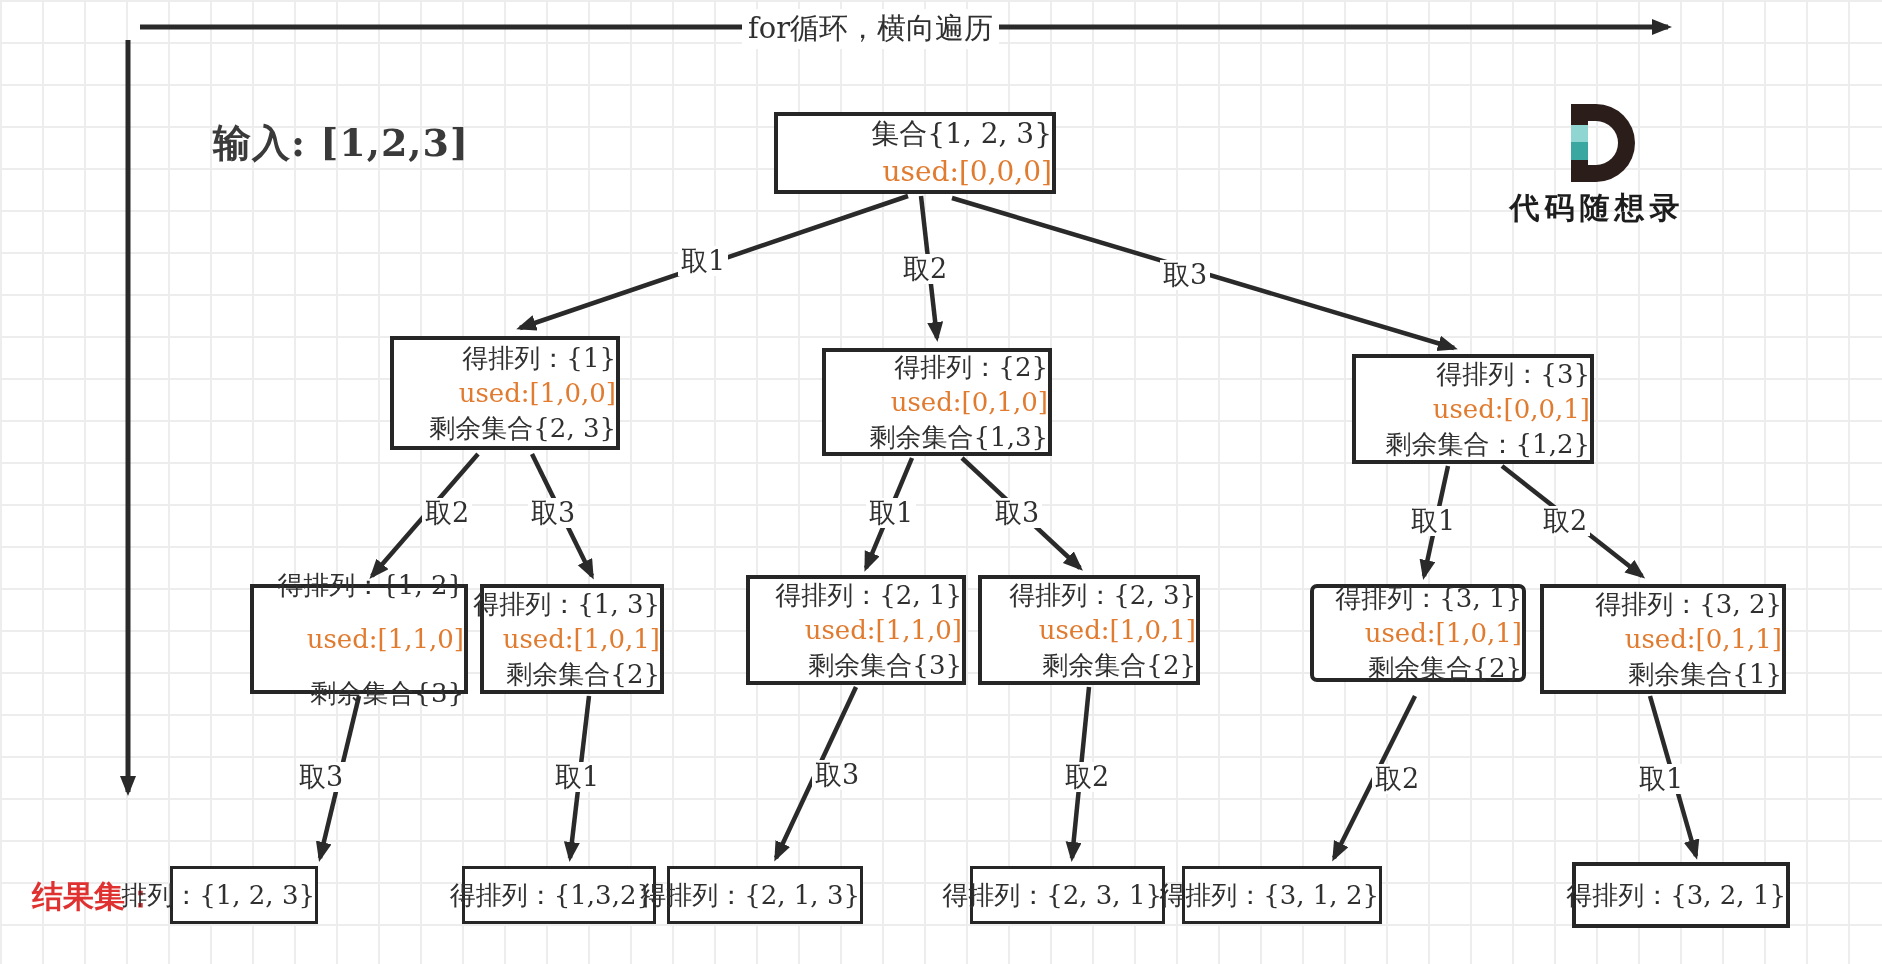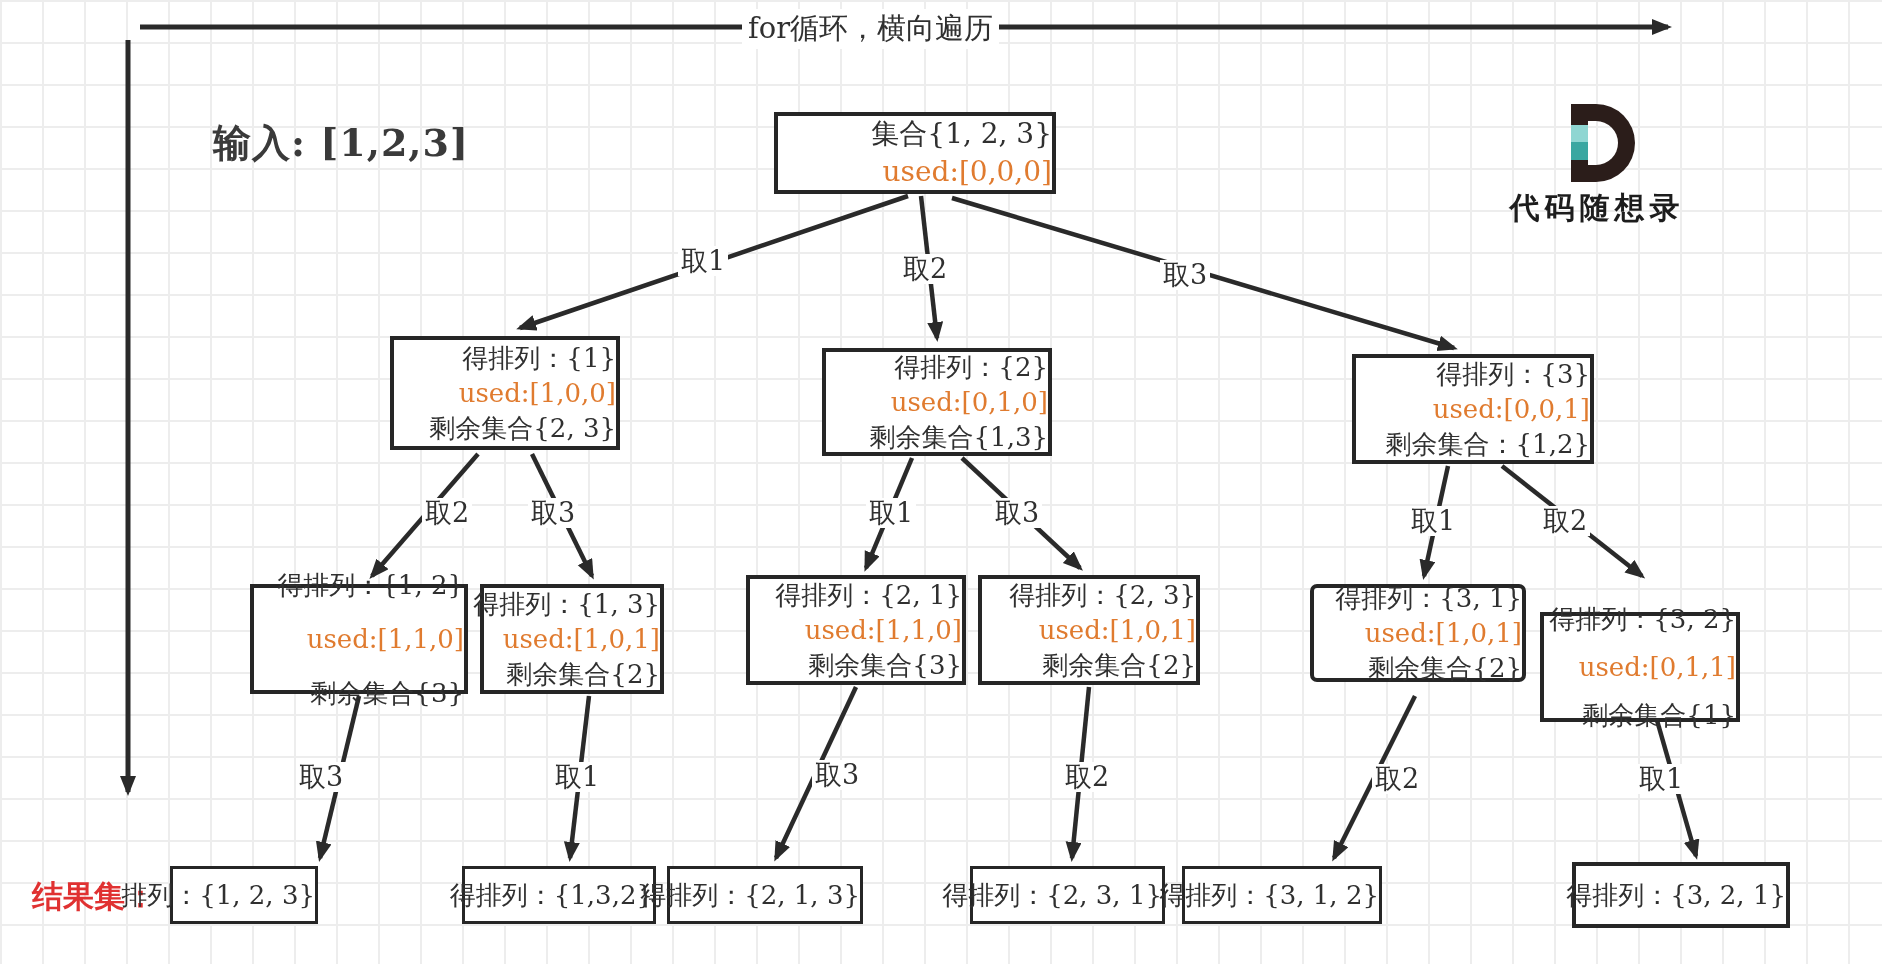--- a/index.html
+++ b/index.html
@@ -167,21 +167,21 @@
   <div class="node" style="left:978px;top:575px;width:222px;height:110px;">
     <div class="nl">得排列：{2, 3}</div>
     <div class="nl used">used:[1,0,1]</div>
     <div class="nl">剩余集合{2}</div>
   </div>
   <div class="node" style="left:1310px;top:584px;width:216px;height:98px;border-radius:7px;">
     <div class="nl">得排列：{3, 1}</div>
     <div class="nl used">used:[1,0,1]</div>
     <div class="nl">剩余集合{2}</div>
   </div>
-  <div class="node" style="left:1540px;top:612px;width:200px;height:110px;gap:13px;">
+  <div class="node" style="left:1540px;top:584px;width:246px;height:110px;">
     <div class="nl">得排列：{3, 2}</div>
     <div class="nl used">used:[0,1,1]</div>
     <div class="nl">剩余集合{1}</div>
   </div>
 
   <div class="resultset-label">结果集：</div>
   <div class="node result" style="left:170px;top:866px;width:148px;height:58px;border-width:3px;">
     <div class="nl">排列：{1, 2, 3}</div>
   </div>
   <div class="node result" style="left:462px;top:866px;width:194px;height:58px;border-width:3px;">

